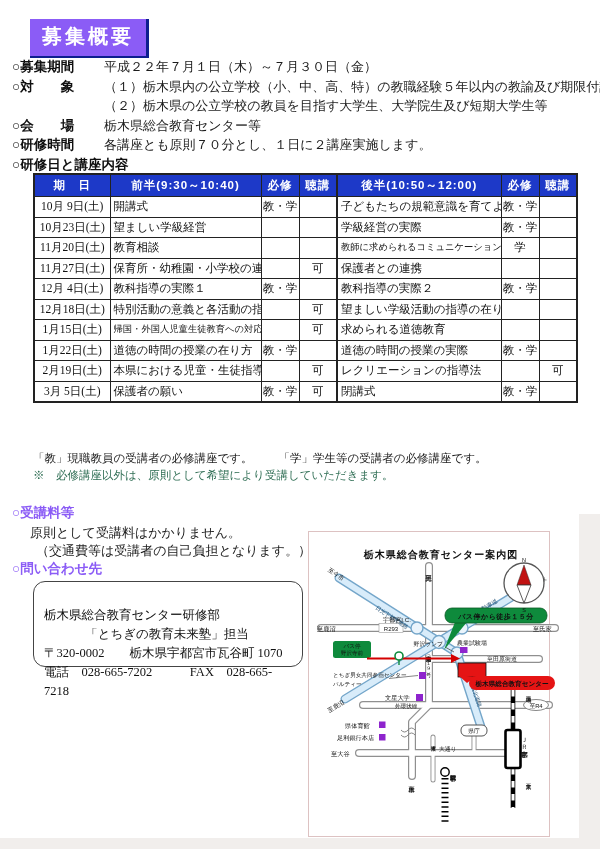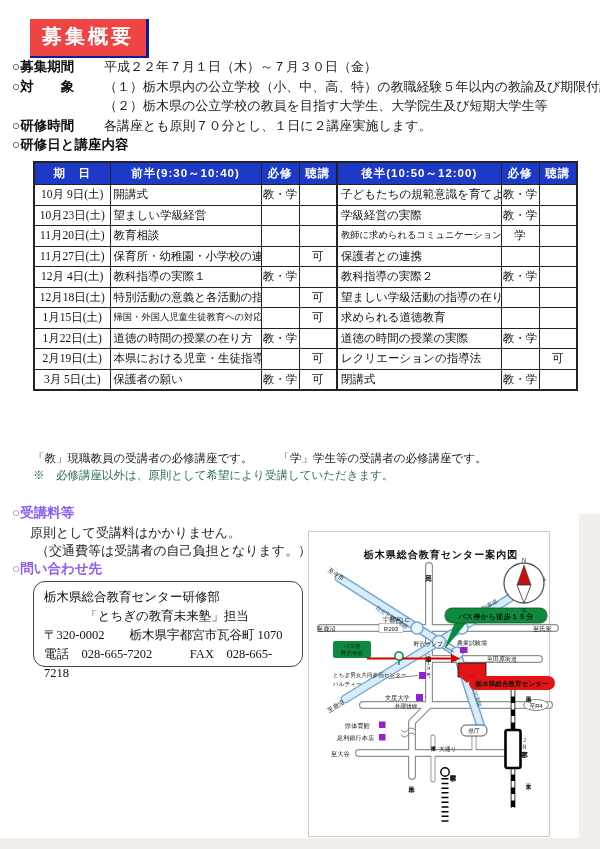--- a/index.html
+++ b/index.html
@@ -1,31 +1,31 @@
 <!DOCTYPE html>
 <html><head>
 <meta charset="utf-8">
 <style>
   html,body{margin:0;padding:0}
   body{background:#efecea;font-family:"Liberation Sans",sans-serif}
   .page{position:relative;width:600px;height:849px;background:#ffffff;overflow:hidden}
   .edge-r{position:absolute;left:579px;top:514px;width:21px;height:335px;background:#f1eeec}
   .edge-b{position:absolute;left:0;top:838px;width:600px;height:11px;background:#f1eeec}
 
-  .badge{position:absolute;left:30px;top:19px;background:#ef4444;color:#fff;font-size:20px;
+  .badge{position:absolute;left:30px;top:19px;background:#8b5cf6;color:#fff;font-size:20px;
          font-weight:bold;padding:4px 12px 6px;letter-spacing:3px;
          border-right:3px solid #0d1f8f;border-bottom:2px solid #0d1f8f}
 
   .ov{position:absolute;left:12px;top:57px;width:580px}
   .ov-row{display:flex;line-height:19.5px;font-size:13px;white-space:nowrap}
   .ov-label{flex:0 0 92px;font-weight:bold;font-size:13.5px;color:#101010}
   .ov-val{font-family:"Liberation Serif",serif;color:#1c1c1c}
   .ov-indent{margin-left:92px}
 
-  table.sched{position:absolute;left:33px;top:161px;width:543px;border-collapse:collapse;
+  table.sched{position:absolute;left:33px;top:173px;width:543px;border-collapse:collapse;
               table-layout:fixed;border:2px solid #222}
   .sched th{background:#1d39c8;color:#fff;font-weight:bold;border:1px solid #222;height:21px;
             font-size:11.5px;letter-spacing:1px;padding:0}
   .sched td{border:1px solid #222;height:19.5px;font-family:"Liberation Serif",serif;
             font-size:11.5px;color:#111;padding:0 3px;white-space:nowrap;overflow:hidden}
   .sched .c{text-align:center;padding:0}
   .sched .sep{border-left:2.5px solid #222}
   .sched .sm{font-size:9.3px}
 
   table.research{position:absolute;left:38px;top:403px;border-collapse:collapse;border:1.5px solid #222}
@@ -36,21 +36,21 @@
 
   .legend{position:absolute;left:33px;top:450px;font-family:"Liberation Serif",serif;
           font-size:11.5px;line-height:16.5px;color:#222;white-space:nowrap}
   .legend .gap{display:inline-block;width:26px}
   .legend .note{color:#2f6e54}
 
   .sec-label{position:absolute;font-weight:bold;font-size:13.5px;color:#8b5cf6;white-space:nowrap}
   .serif-line{position:absolute;font-family:"Liberation Serif",serif;font-size:13px;color:#1c1c1c;white-space:nowrap}
 
   .contact-box{position:absolute;left:33px;top:581px;width:270px;height:86px;border:1.5px solid #444;
-               border-radius:12px;box-sizing:border-box;padding:6px 10px;
+               border-radius:12px;box-sizing:border-box;padding:24px 10px;
                font-family:"Liberation Serif",serif;font-size:12.5px;color:#111;line-height:19px}
   .contact-box .r{text-align:center;padding-right:2px}
 
   .mapbox{position:absolute;left:308px;top:531px;width:242px;height:306px;border:1px solid #ddc2c2;
           box-sizing:border-box;background:#fff}
   .mapbox svg{display:block}
   svg text{font-family:"Liberation Sans",sans-serif;fill:#111}
   .vt{writing-mode:vertical-rl;text-orientation:upright}
   .rd{fill:none;stroke:#8f8f8f;stroke-width:8;stroke-linecap:round;stroke-linejoin:round}
   .ri{fill:none;stroke:#fff;stroke-width:5.6;stroke-linecap:round;stroke-linejoin:round}
@@ -73,20 +73,24 @@
     <div class="ov-row">
       <span class="ov-label">○募集期間</span>
       <span class="ov-val">平成２２年７月１日（木）～７月３０日（金）</span>
     </div>
     <div class="ov-row">
       <span class="ov-label">○対　　象</span>
       <span class="ov-val">（１）栃木県内の公立学校（小、中、高、特）の教職経験５年以内の教諭及び期限付講師等</span>
     </div>
     <div class="ov-row">
       <span class="ov-val ov-indent">（２）栃木県の公立学校の教員を目指す大学生、大学院生及び短期大学生等</span>
+    </div>
+    <div class="ov-row">
+      <span class="ov-label">○会　　場</span>
+      <span class="ov-val">栃木県総合教育センター等</span>
     </div>
     <div class="ov-row">
       <span class="ov-label">○研修時間</span>
       <span class="ov-val">各講座とも原則７０分とし、１日に２講座実施します。</span>
     </div>
     <div class="ov-row">
       <span class="ov-label">○研修日と講座内容</span>
     </div>
   </div>
 

